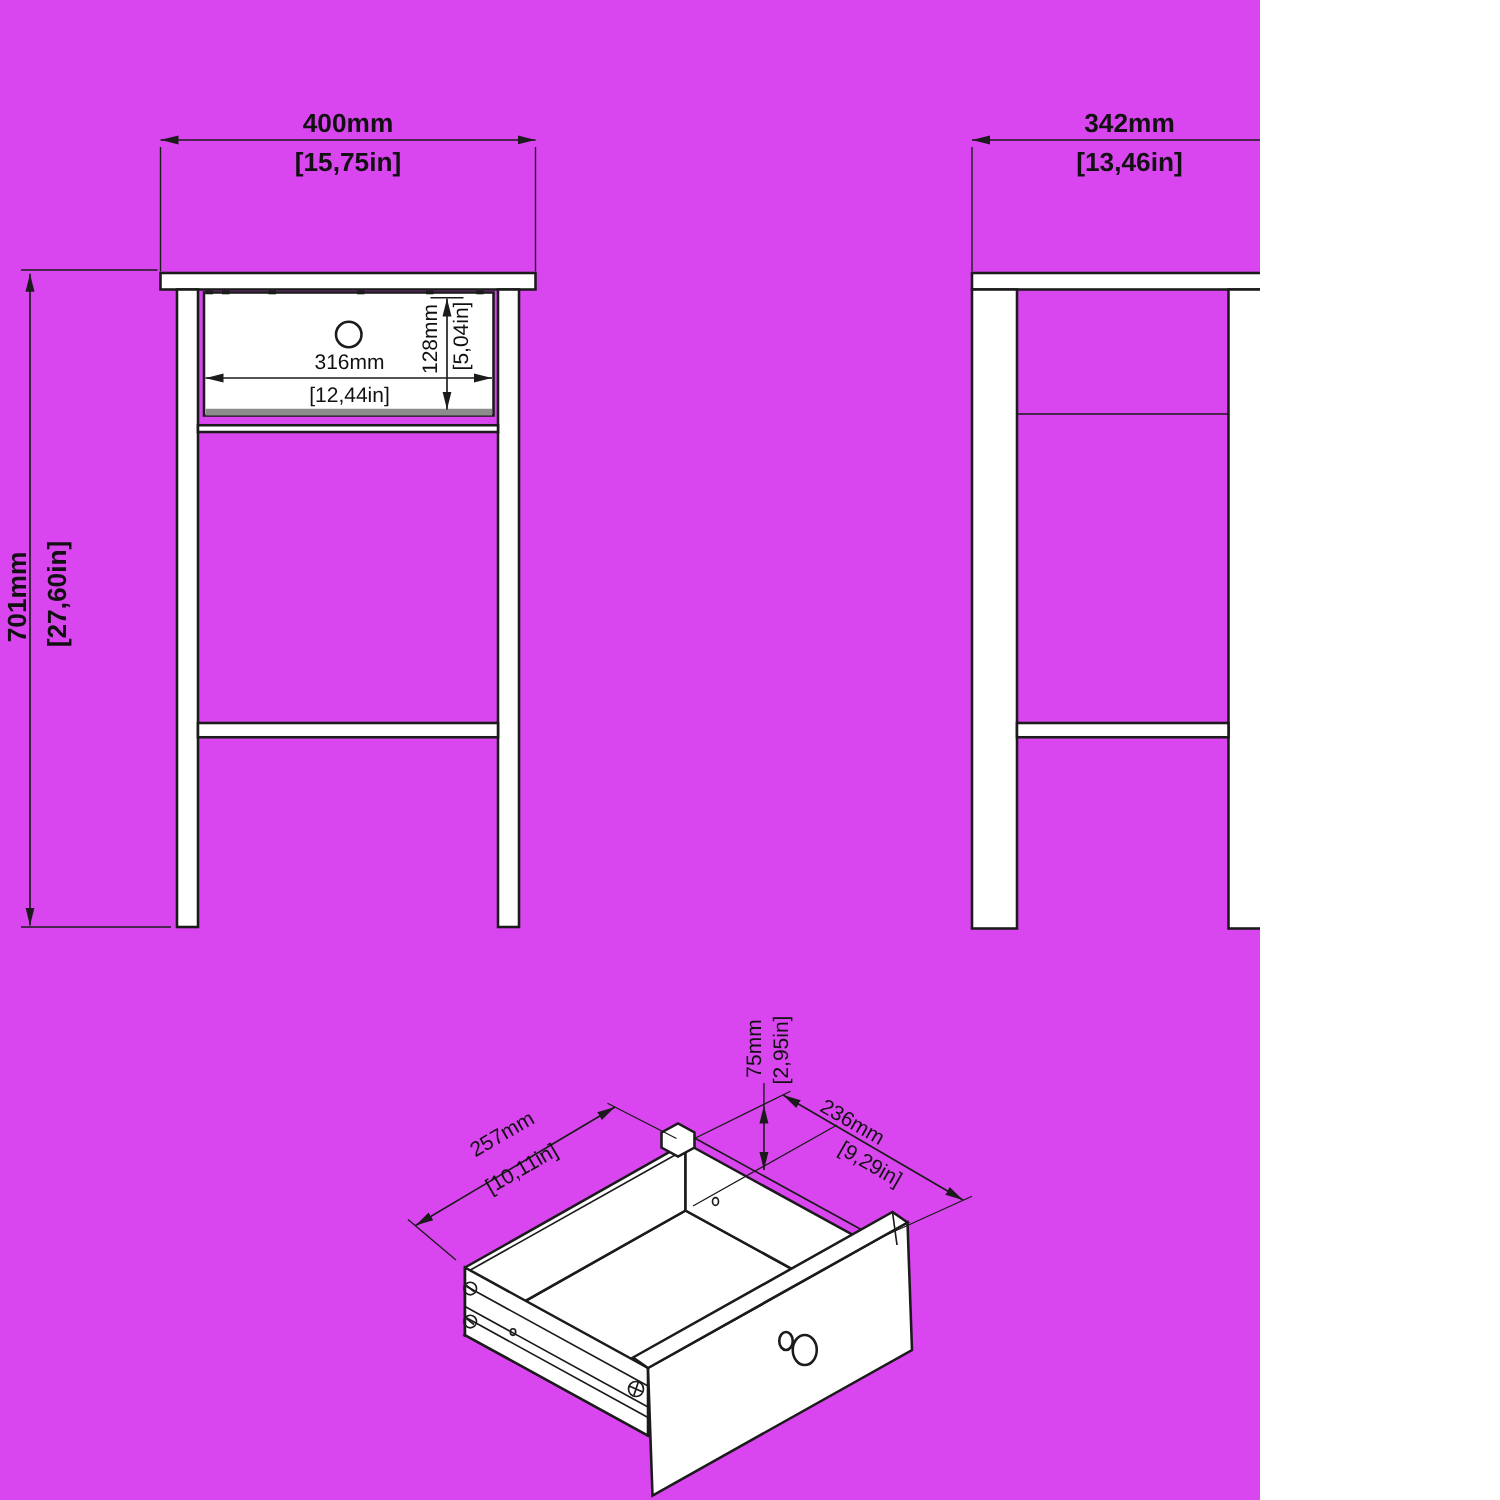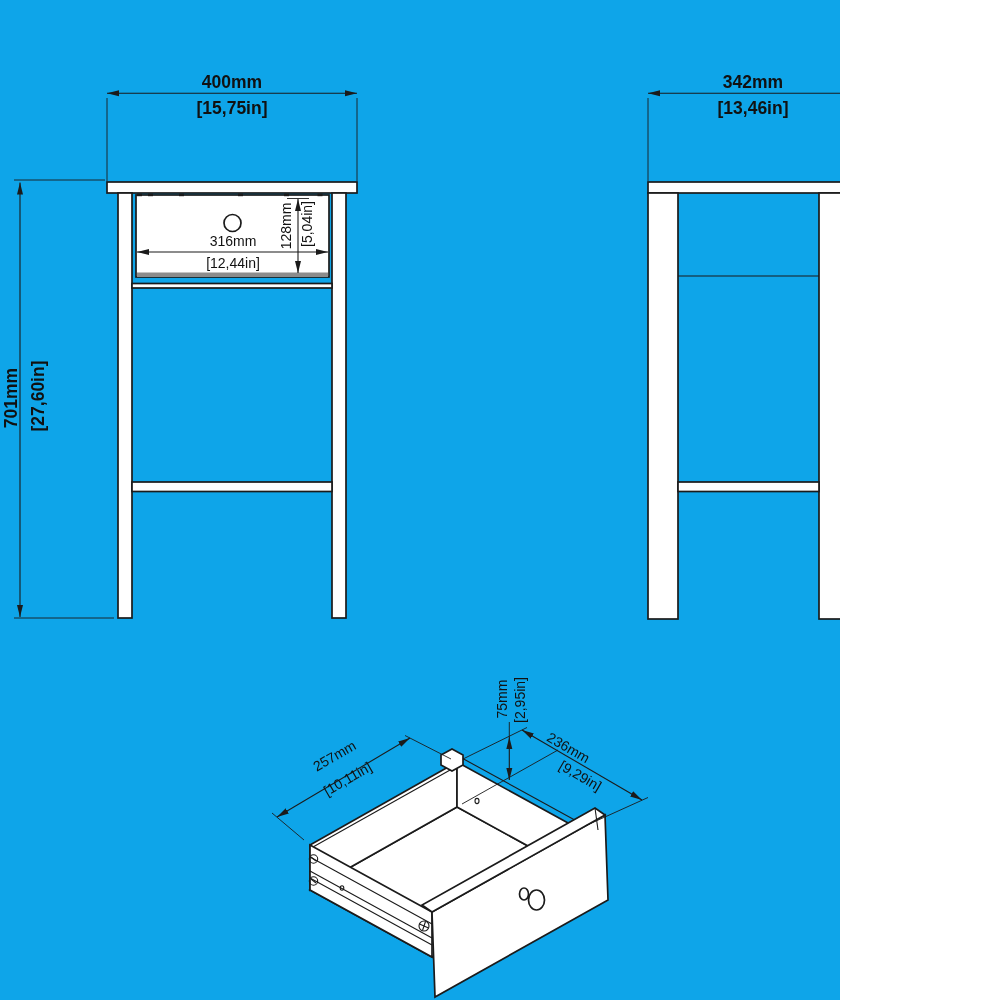--- a/index.html
+++ b/index.html
@@ -1,16 +1,16 @@
 <!DOCTYPE html>
 <html><head>
 <meta charset="utf-8">
 <style>
   html,body{margin:0;padding:0;background:#ffffff;}
-  .canvas{position:relative;width:840px;height:1000px;background:#0ea5e9;overflow:hidden;
+  .canvas{position:relative;width:840px;height:1000px;background:#d946ef;overflow:hidden;
           font-family:"Liberation Sans",sans-serif;}
   svg{display:block;}
   
   .o{fill:#ffffff;stroke:#1b1b1b;stroke-width:1.7;stroke-linejoin:miter;}
   .ol{fill:none;stroke:#1b1b1b;stroke-width:1.7;}
   .thin{fill:none;stroke:#1b1b1b;stroke-width:1.1;}
   .mark{fill:#1b1b1b;stroke:none;}
   
   .dim{fill:none;stroke:#1b1b1b;stroke-width:1.1;}
   .ext{fill:none;stroke:#1b1b1b;stroke-width:0.9;}

